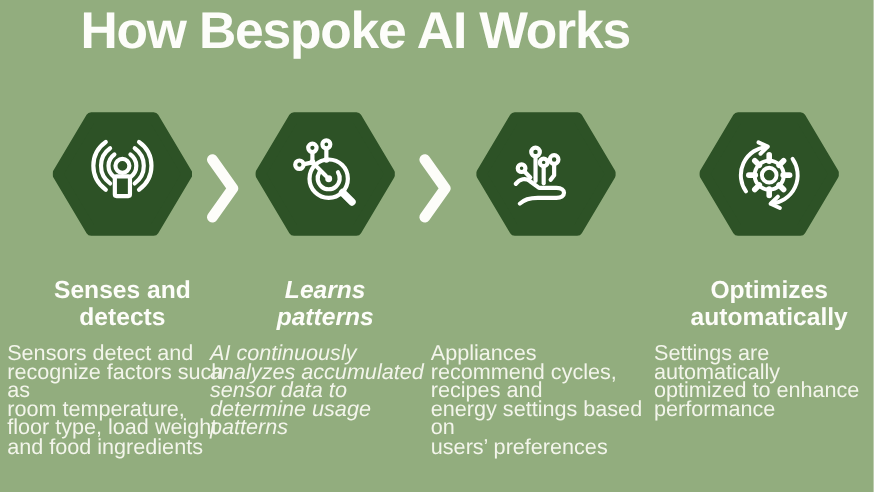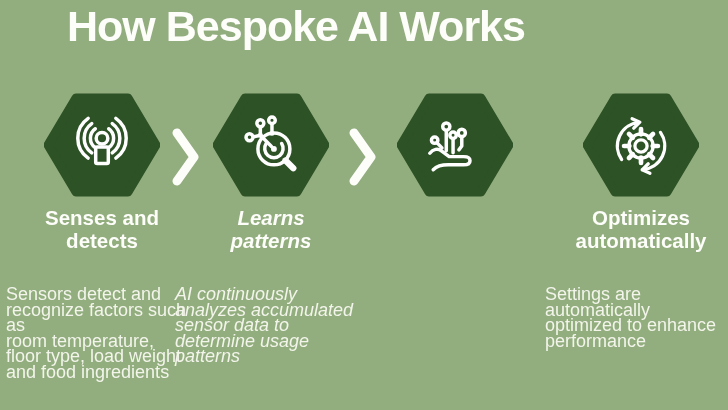--- a/index.html
+++ b/index.html
@@ -42,21 +42,21 @@
     width: 116px;
     height: 104px;
   }
   .hex-wrap svg.hex-bg { position: absolute; top: 0; left: 0; }
   .hex-wrap svg.icon {
     position: absolute;
     top: 21px; left: 27px;
   }
   .step-heading {
     position: absolute;
-    top: 206px;
+    top: 230px;
     left: 0;
     width: 180px;
     margin: 0;
     text-align: center;
     font-size: 20.5px;
     line-height: 23px;
     font-weight: 700;
     color: #fdfdf9;
     white-space: pre-line;
   }
@@ -153,20 +153,25 @@
         <path d="M13.5 29.8 L18.5 35"></path>
         <circle cx="23" cy="13" r="3.7"></circle>
         <path d="M23 17.2 L23 38"></path>
         <circle cx="30" cy="22" r="3.3"></circle>
         <path d="M30 25.6 L30 40"></path>
         <circle cx="39" cy="19.5" r="3.7"></circle>
         <path d="M39 23.6 L39 33 L36 37"></path>
         <path d="M6 40.5 C 9.5 36 14.5 35.2 18 38 L 26 44 L 41 44 C 45.5 44 47.5 46 47.5 48.2 C 47.5 50.8 45 52.5 41 52.5 L 25 52.5 C 18 52.5 13.5 53.5 9.5 57.5"></path>
       </svg>
     </div>
+    <p class="step-desc">Appliances
+recommend cycles,
+recipes and
+energy settings based on
+users’ preferences</p>
   </div>
 
   <div class="col col-4">
     <div class="hex-wrap">
       <svg class="hex-bg" width="116" height="104" viewBox="0 0 116 104">
         <polygon points="4,52 32,5 84,5 112,52 84,99 32,99" fill="#2d5226" stroke="#2d5226" stroke-width="9" stroke-linejoin="round"></polygon>
       </svg>
       <svg class="icon" width="62" height="62" viewBox="0 0 64 64" fill="none" stroke="#ffffff" stroke-width="3.4" stroke-linecap="round" stroke-linejoin="round">
         <circle cx="32" cy="33" r="12.5"></circle>
         <circle cx="32" cy="33" r="6.3"></circle>

